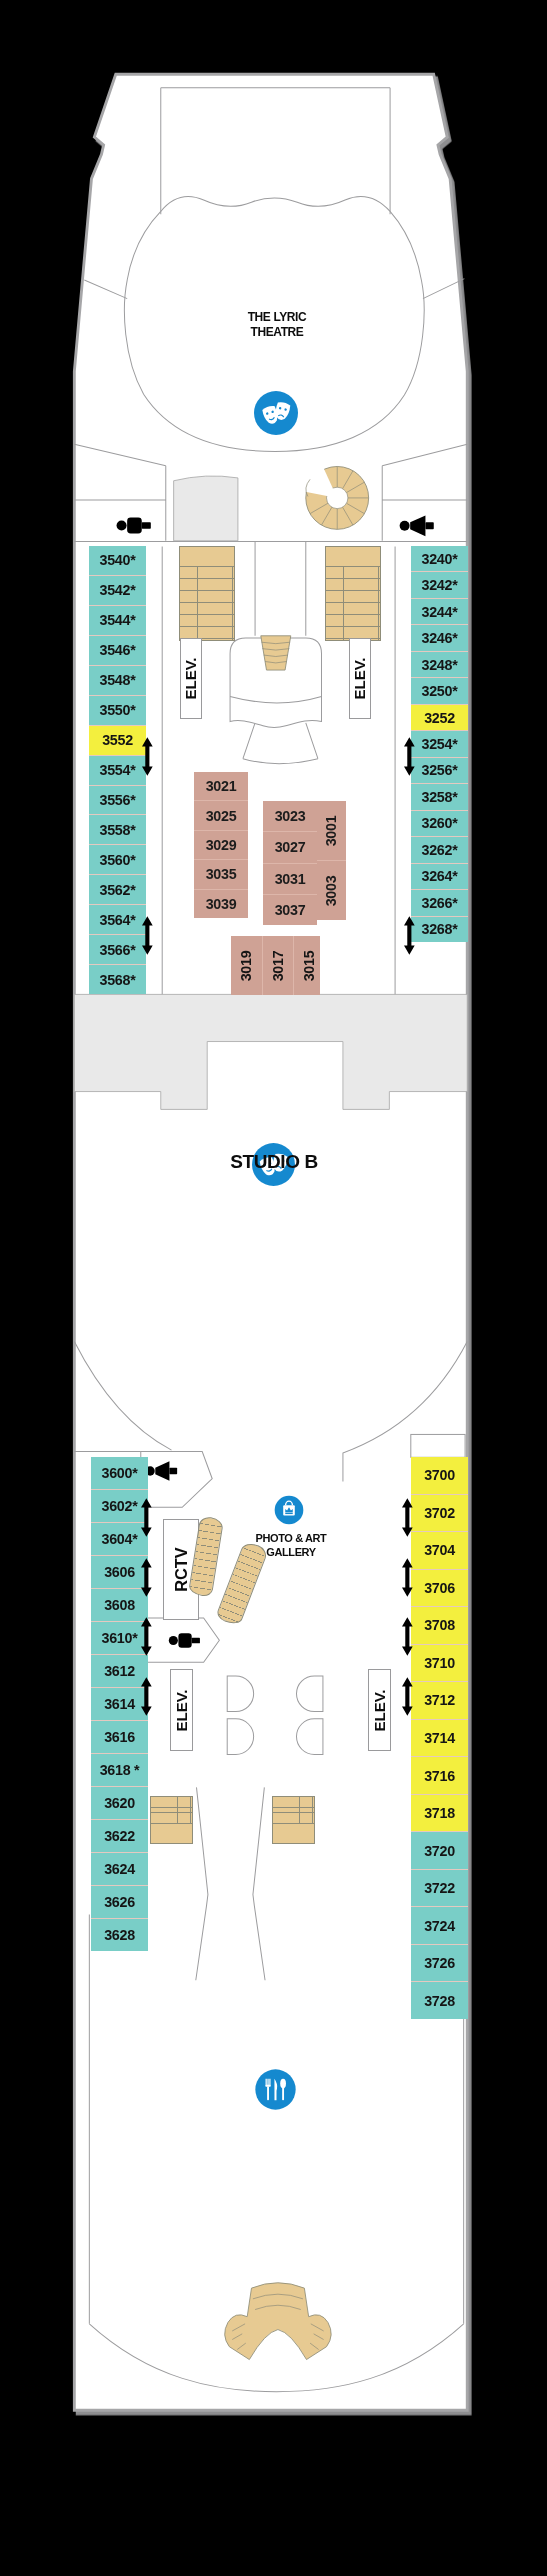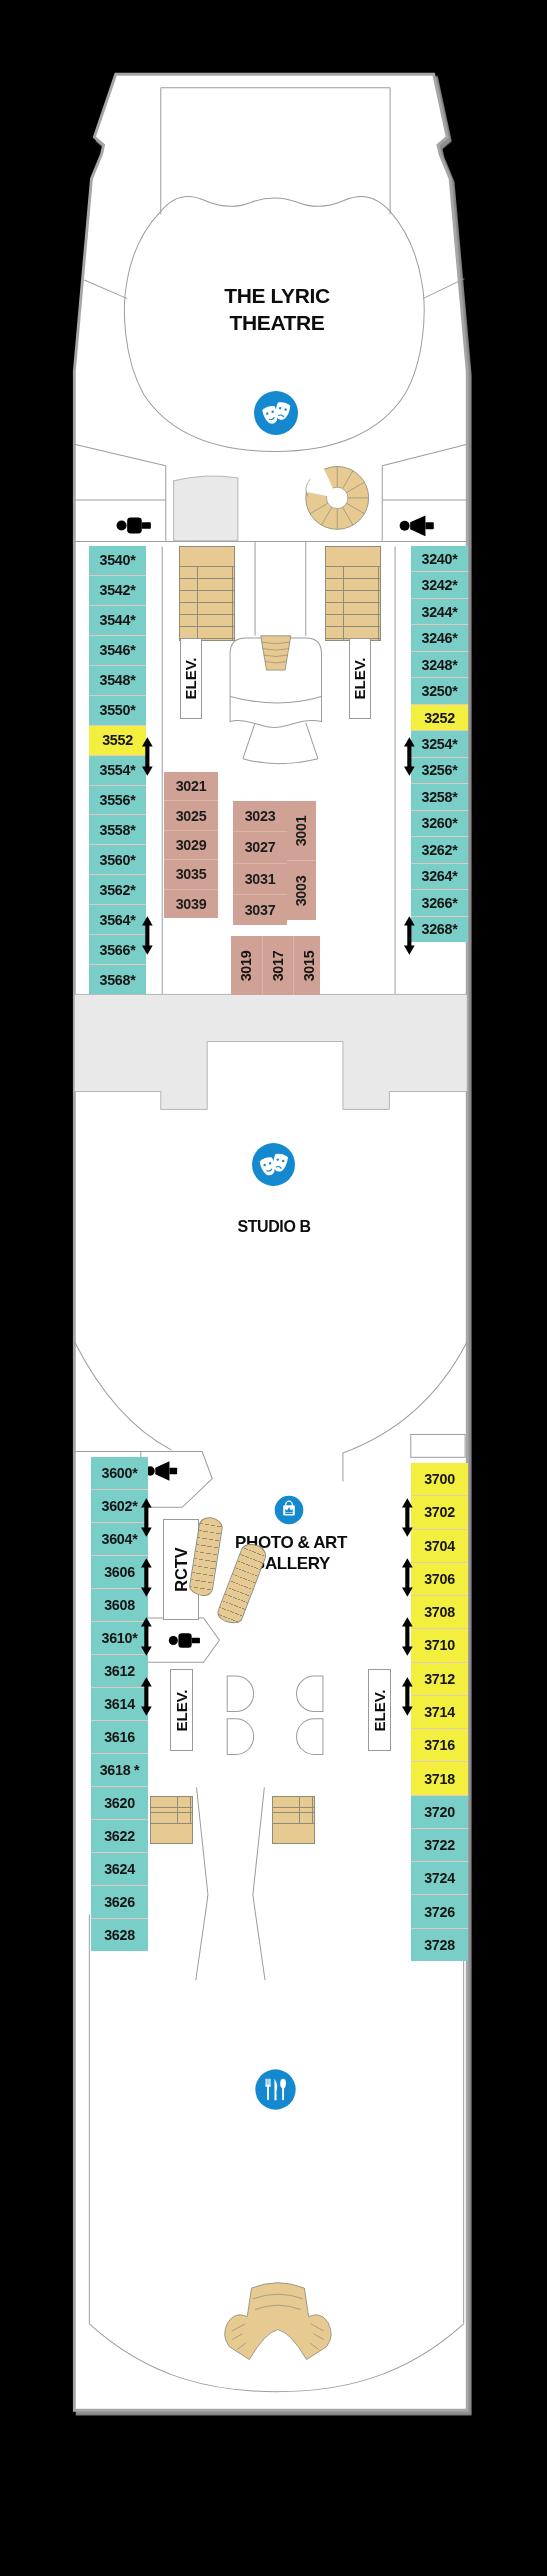--- a/index.html
+++ b/index.html
@@ -18,21 +18,21 @@
   .wht{fill:#fff;}
   .blu{fill:var(--blue);}
   .blk{fill:#000;}
   
   .cabin-col{position:absolute;display:flex;flex-direction:column;}
   .cabin{flex:1 1 0;display:flex;align-items:center;justify-content:center;
          font-size:14.3px;font-weight:bold;letter-spacing:-0.3px;color:#151515;}
   .cabin + .cabin{border-top:0.7px solid var(--sep);}
   .c-teal{background:var(--teal);}
   .c-yellow{background:var(--yellow);text-align:right;}
-  .ccol{position:absolute;display:flex;flex-direction:column;background:var(--cabin);}
+  .ccol{position:absolute;display:flex;flex-direction:column;background:var(--cabin);margin-left:30px;}
   .ccol .cabin{color:#1c1c1c;}
   .ccol .cabin + .cabin{border-top:0.7px solid var(--csep);text-align:right;}
   .ccol-row{position:absolute;display:flex;flex-direction:row;background:var(--cabin);}
   .ccol-row .cabin + .cabin{border-top:none;border-left:0.7px solid var(--csep);}
   .vtxt{transform:rotate(-90deg);white-space:nowrap;}
   
   .wbox{position:absolute;background:#fff;border:1.1px solid #9a9a9c;
         display:flex;align-items:center;justify-content:center;}
   .wbox span{font-weight:bold;color:#0d0d0d;}
   
@@ -125,21 +125,21 @@
       <path d="M125,2680 V3253 M649,2680 V3253"></path>
       <path d="M125,3253 C210,3330 300,3348 387,3348 C474,3348 564,3330 649,3253"></path>
     </g>
 
     <g transform="translate(389,3249)">
       <path class="f-stair" d="M-37,-46 Q0,-61 37,-46 L43,-6 Q60,-14 70,2 Q80,20 68,36 L40,54 Q18,16 0,12 Q-18,16 -40,54 L-68,36 Q-80,20 -70,2 Q-60,-14 -43,-6 Z"></path>
       <path class="s-stair" d="M-35,-31 Q0,-44 35,-31 M-32,-16 Q0,-28 32,-16 M-46,4 L-64,14 M-50,18 L-64,26 M-45,31 L-57,40 M46,4 L64,14 M50,18 L64,26 M45,31 L57,40"></path>
     </g>
   </svg>
 
-  <div class="venue-title" style="left:184px;top:283px;width:186px;font-size:21px;">
+  <div class="venue-title" style="left:184px;top:310px;width:186px;font-size:12px;">
     <div>THE LYRIC</div>
     <div>THEATRE</div>
   </div>
   <svg class="abs" style="left:254px;top:391px" width="44" height="44" viewBox="-31 -31 62 62">
     <circle class="blue-circ" r="31"></circle>
     <g transform="rotate(-18) translate(-8,2)">
       <path class="wht" d="M-9,-12 Q0,-16 9,-12 Q11,0 6,8 Q0,14 -6,8 Q-11,0 -9,-12 Z"></path>
       <circle class="blu" cx="-4" cy="-5" r="1.7"></circle>
         <circle class="blu" cx="4" cy="-5" r="1.7"></circle>
       <path fill="none" stroke="#1589CF" stroke-width="1.6" d="M-4,3 Q0,7 4,3"></path>
@@ -334,21 +334,21 @@
         <circle class="blu" cx="4" cy="-5" r="1.7"></circle>
       <path fill="none" stroke="#1589CF" stroke-width="1.6" d="M-4,3 Q0,7 4,3"></path>
     </g>
     <g transform="rotate(14) translate(8,-3)">
       <path class="wht" d="M-9,-12 Q0,-16 9,-12 Q11,0 6,8 Q0,14 -6,8 Q-11,0 -9,-12 Z"></path>
       <circle class="blu" cx="-4" cy="-5" r="1.7"></circle>
         <circle class="blu" cx="4" cy="-5" r="1.7"></circle>
       <path fill="none" stroke="#1589CF" stroke-width="1.6" d="M-4,6 Q0,2 4,6"></path>
     </g>
   </svg>
-  <div class="venue-title" style="left:181px;top:1217px;width:186px;font-size:16px;">STUDIO B</div>
+  <div class="venue-title" style="left:181px;top:1150px;width:186px;font-size:19px;">STUDIO B</div>
 
   <svg class="abs" style="left:145px;top:1460px" width="36" height="22" viewBox="0 0 56 34">
     <circle class="blk" cx="8" cy="17" r="7.2"></circle>
     <path class="blk" d="M16,12 L16,22 L38,32 L38,2 Z"></path>
     <rect class="blk" x="38" y="12" width="12" height="10" rx="1"></rect>
   </svg>
   <div class="wbox" style="left:163px;top:1519px;width:34px;height:99px;">
     <span class="vtxt" style="font-size:16.4px;">RCTV</span>
   </div>
   <svg class="abs" style="left:168px;top:1631px" width="36" height="19" viewBox="0 0 56 30">
@@ -357,21 +357,21 @@
     <rect class="blk" x="37" y="10.5" width="13" height="9" rx="1"></rect>
   </svg>
 
   <svg class="abs" style="left:274px;top:1495px" width="30" height="30" viewBox="-22 -22 44 44">
     <circle class="blue-circ" r="21"></circle>
     <path fill="none" stroke="#fff" stroke-width="2" d="M-5,-7 a5,6 0 0 1 10,0"></path>
     <rect class="wht" x="-8.5" y="-7" width="17" height="15" rx="1.5"></rect>
     <path class="blu" d="M-5.5,3.5 L-5.5,-1.5 L-2.8,0.8 L0,-4 L2.8,0.8 L5.5,-1.5 L5.5,3.5 Z"></path>
     <rect class="blu" x="-5.5" y="4.4" width="11" height="1.6"></rect>
   </svg>
-  <div class="venue-title" style="left:234px;top:1532px;width:114px;font-size:17px;line-height:1.25;">
+  <div class="venue-title" style="left:234px;top:1532px;width:114px;font-size:11px;line-height:1.25;">
     <div>PHOTO &amp; ART</div>
     <div>GALLERY</div>
   </div>
 
   <div class="cstair" style="left:194px;top:1517px;width:22px;height:77px;transform:rotate(9deg);border-radius:45% 55% 40% 60% / 12% 12% 10% 10%;"></div>
   <div class="cstair" style="left:229px;top:1542px;width:23.6px;height:81px;transform:rotate(21deg);border-radius:55% 45% 60% 40% / 12% 12% 10% 10%;"></div>
 
   <div class="wbox" style="left:170px;top:1669px;width:21.4px;height:80px;">
     <span class="vtxt" style="font-size:15px;">ELEV.</span>
   </div>
@@ -429,21 +429,21 @@
         <span>3624</span>
       </div>
     <div class="cabin c-teal">
         <span>3626</span>
       </div>
     <div class="cabin c-teal">
         <span>3628</span>
       </div>
   </div>
 
-  <div class="cabin-col" style="left:411px;top:1457px;width:57px;height:498px;margin-top:6px;">
+  <div class="cabin-col" style="left:411px;top:1457px;width:57px;height:562px;">
     <div class="cabin c-yellow">
         <span>3700</span>
       </div>
     <div class="cabin c-yellow">
         <span>3702</span>
       </div>
     <div class="cabin c-yellow">
         <span>3704</span>
       </div>
     <div class="cabin c-yellow">

